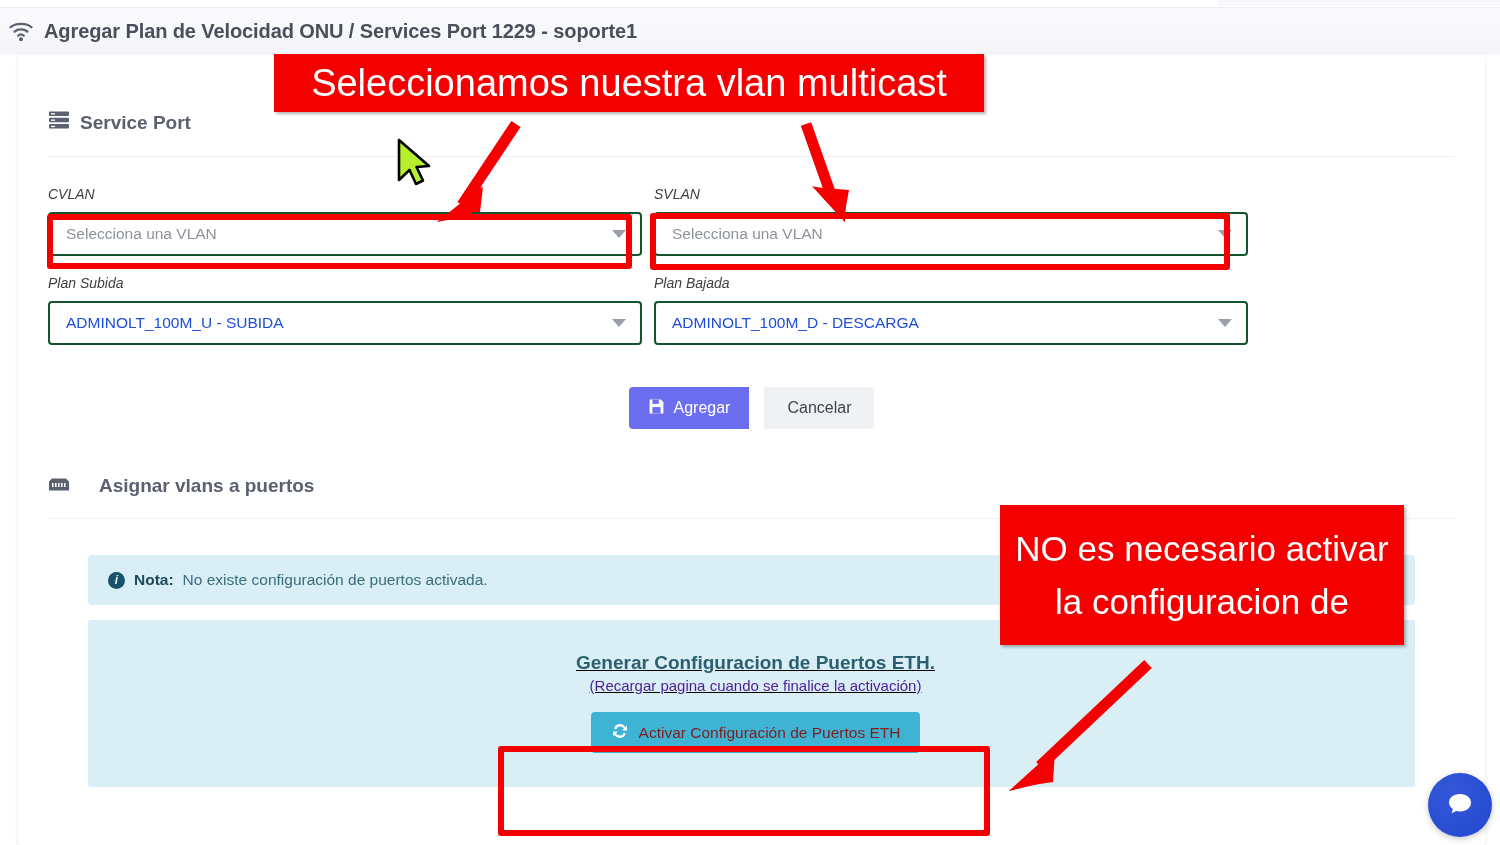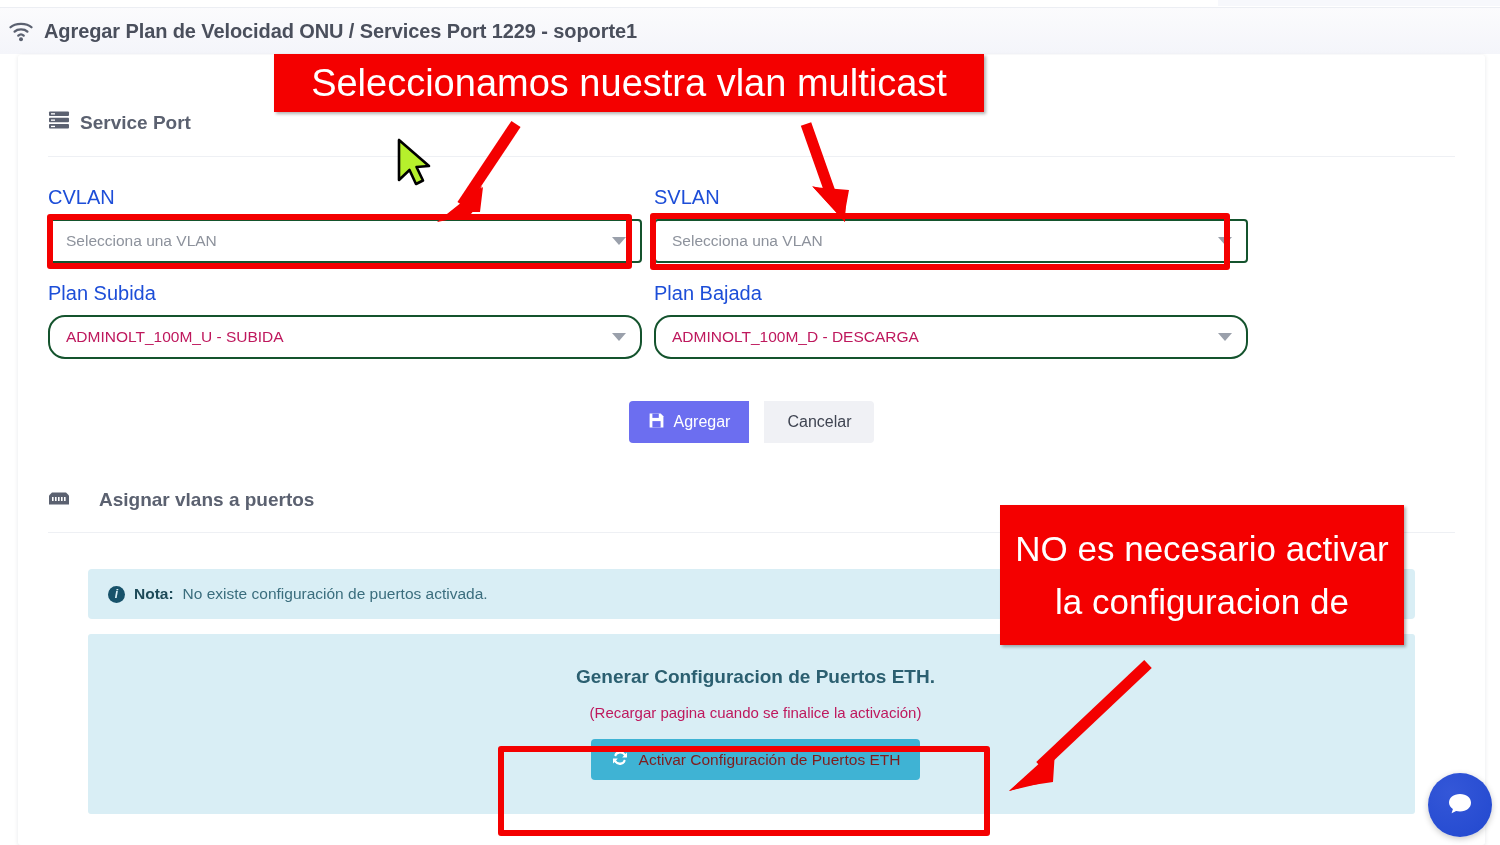--- a/index.html
+++ b/index.html
@@ -51,28 +51,28 @@
   }
   .section-head.second { padding-top: 0; gap: 29px; }
   .divider { height: 1px; background: #eef0f4; margin-top: 21px; }
 
   
   .form-grid {
     display: grid; grid-template-columns: 594px 594px; column-gap: 12px;
     margin-top: 29px;
   }
   .field-label {
-    font-size: 20px; color: #1d4ed8; margin-bottom: 10px; display: block;
+    font-size: 14px; color: #404040; margin-bottom: 10px; display: block; font-style: italic;
   }
   .select-box {
     position: relative; height: 44px; border: 2px solid #14532d; border-radius: 4px;
     background: #fff; display: flex; align-items: center; padding: 0 16px;
     font-size: 15.5px; color: #8d929c;
   }
-  .select-box.filled { color: #be185d; border-radius: 17px; }
+  .select-box.filled { color: #1d4ed8; }
   .chev {
     position: absolute; right: 14px; top: 50%; transform: translateY(-50%);
     width: 0; height: 0; border-left: 7px solid transparent;
     border-right: 7px solid transparent; border-top: 8px solid #9aa0ab;
   }
   .row2 { margin-top: 19px; }
 
   
   .btn-row {
     display: flex; justify-content: center; gap: 15px; margin-top: 42px;
@@ -99,24 +99,24 @@
   .info-icon {
     width: 17px; height: 17px; border-radius: 50%; background: #17526a; color: #d9eef5;
     font-size: 12px; font-weight: 700; display: inline-flex;
     align-items: center; justify-content: center; font-style: italic;
     flex: 0 0 auto;
   }
 
   
   .eth-panel {
     margin: 15px 40px 0 40px; background: #d9eef5; border-radius: 3px;
-    padding: 32px 2px 34px 10px; text-align: center;
+    padding: 32px 2px 34px 10px; text-align: center; text-decoration: underline;
   }
   .eth-title { font-size: 19px; font-weight: 700; color: #2b5f70; }
-  .eth-sub { font-size: 15px; color: #be185d; margin-top: 16px; }
+  .eth-sub { font-size: 15px; color: #4c1d95; margin-top: 3px; }
   .btn-cyan {
     margin-top: 18px; background: #3fb3d4; color: #7f1d1d; border: none;
     border-radius: 4px; height: 41px; padding: 0 20px; font-size: 15.5px;
     display: inline-flex; align-items: center; gap: 10px; cursor: pointer;
   }
 
   
   .hl {
     position: absolute; border: 6px solid #f40000; border-radius: 3px;
     pointer-events: none;

